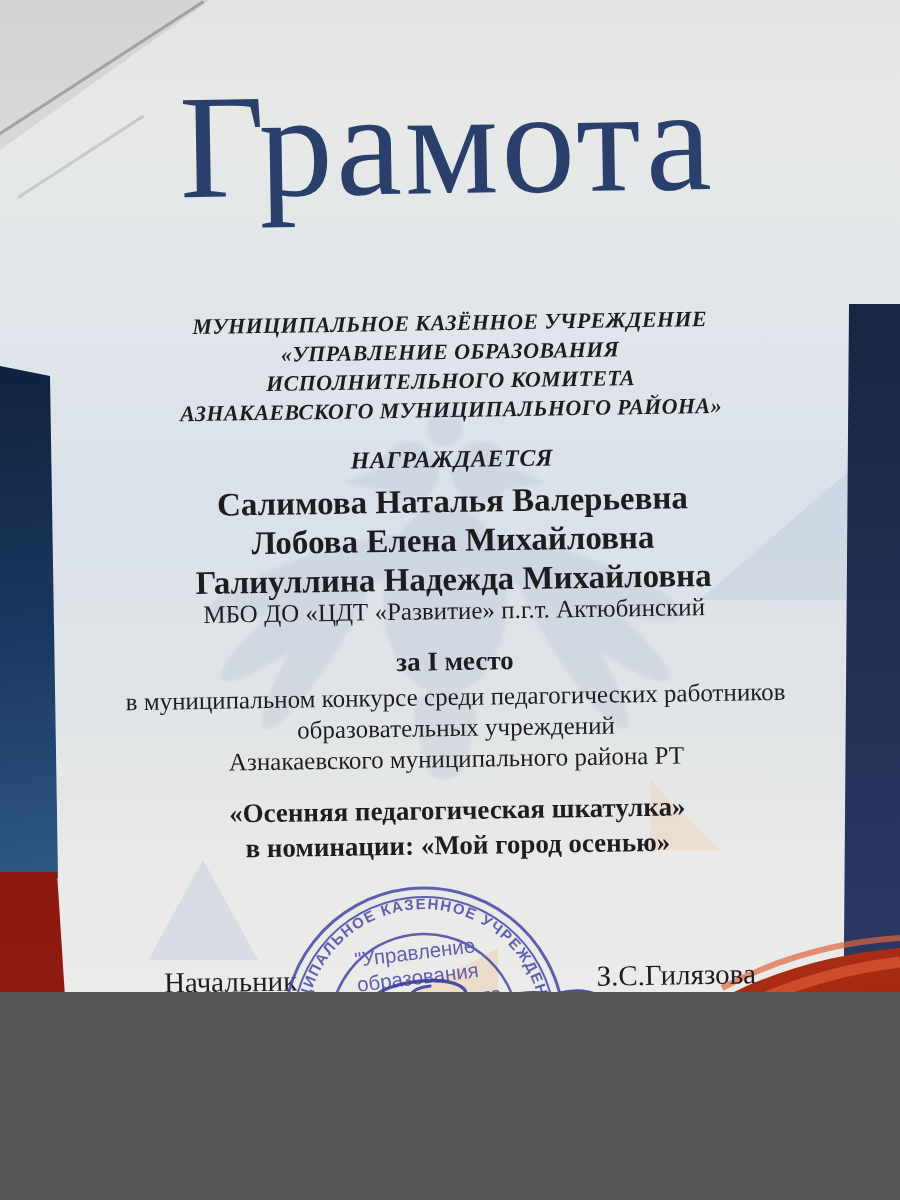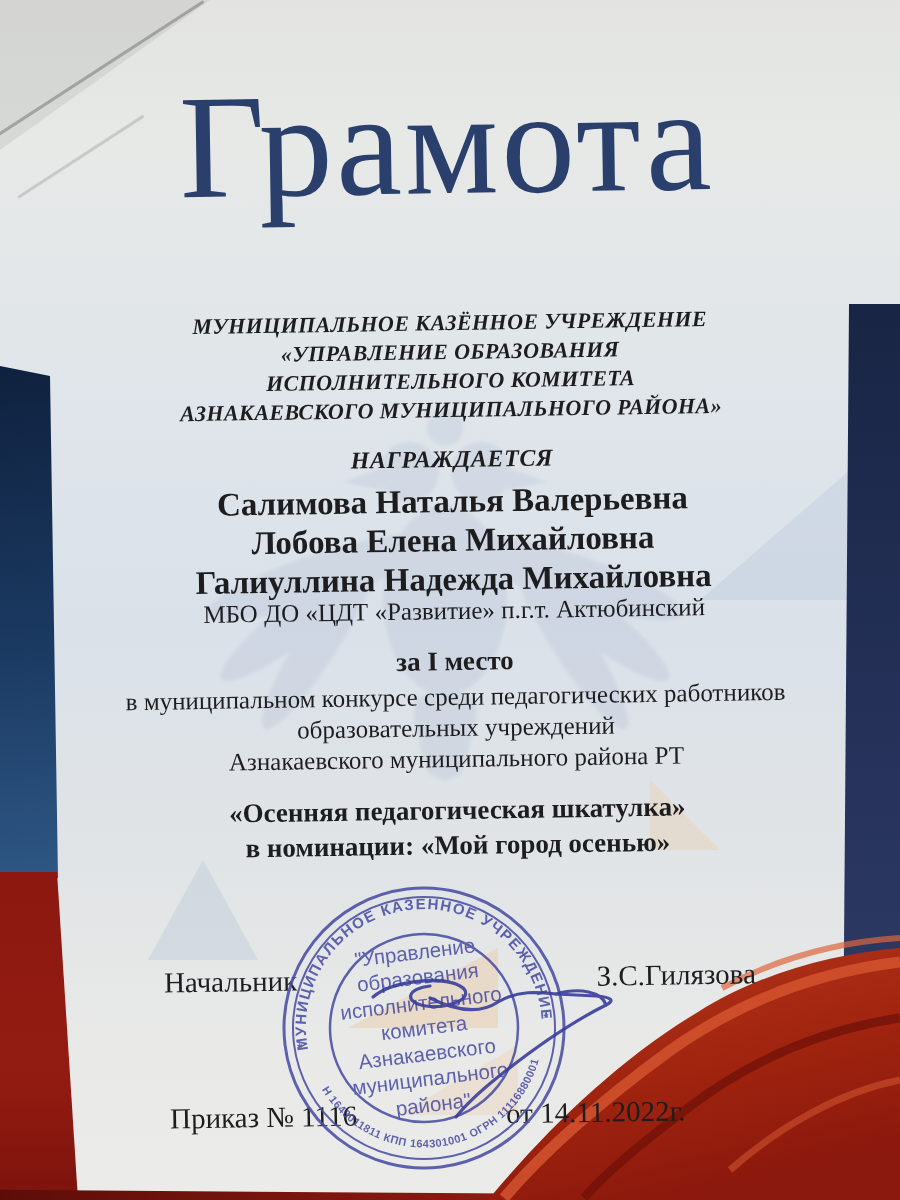--- a/index.html
+++ b/index.html
@@ -1,17 +1,17 @@
 <!DOCTYPE html>
 <html><head>
 <meta charset="utf-8">
 <style>
   html,body{margin:0;padding:0;}
   body{width:900px;height:1200px;overflow:hidden;background:#555;}
-  .photo{position:relative;width:900px;height:1200px;overflow:hidden;
+  .photo{position:relative;width:900px;height:992px;overflow:hidden;
     font-family:"Liberation Serif", serif;}
 
   
   .paper{position:absolute;inset:0;
     background-color:#e8eae8;
     background-image:
       linear-gradient(180deg,#e3e4e1 0%,#e7e9e7 12%,#dfe5ea 34%,#dae1e9 52%,#e1e4e6 72%,#e9eae8 88%,#ebecea 100%),
       conic-gradient(from 90deg at 66% 34%, rgba(148,172,200,.14) 90deg, rgba(0,0,0,0) 0),
       conic-gradient(from 180deg at 30% 72%, rgba(158,182,208,.10) 90deg, rgba(0,0,0,0) 0);
     background-size:100% 100%,172px 172px,236px 236px;

